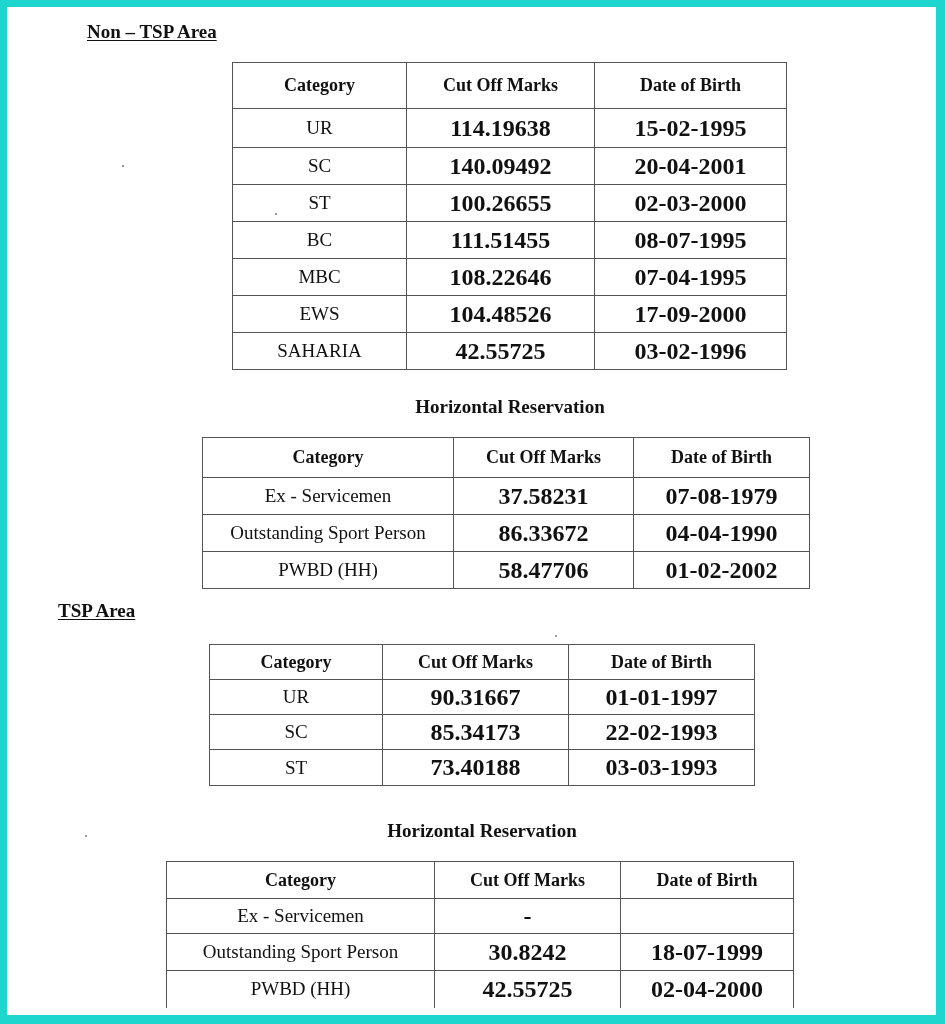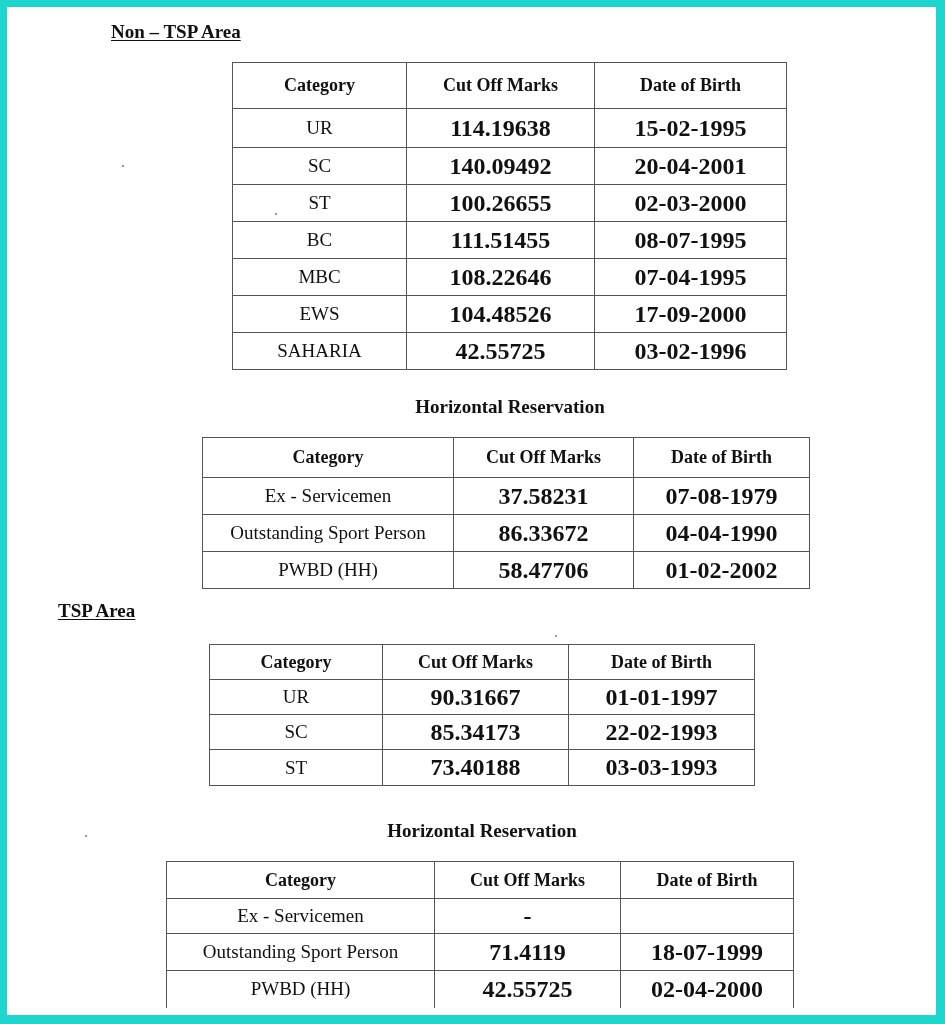--- a/index.html
+++ b/index.html
@@ -31,21 +31,21 @@
     th { font-weight: bold; font-size: 18px; }
     td { font-size: 19px; }
     td.marks, td.dob { font-weight: bold; font-size: 24px; }
     .speck { position: absolute; width: 2px; height: 2px; background: #777; border-radius: 50%; }
   </style>
 </head>
 <body>
 
 <div class="frame">
 
-  <div class="heading" style="left:104px; top:14px;">Non – TSP Area</div>
+  <div class="heading" style="left:80px; top:14px;">Non – TSP Area</div>
 
   <table style="left:225px; top:55px; width:555px;">
     <colgroup>
         <col style="width:174px">
         <col style="width:188px">
         <col>
       </colgroup>
     <tbody>
         <tr style="height:46px">
       <th>Category</th>
@@ -168,21 +168,21 @@
       <th>Cut Off Marks</th>
       <th>Date of Birth</th>
     </tr>
     <tr style="height:35px">
       <td>Ex - Servicemen</td>
       <td class="marks">-</td>
       <td class="dob"></td>
     </tr>
     <tr style="height:37px">
       <td>Outstanding Sport Person</td>
-      <td class="marks">71.4119</td>
+      <td class="marks">30.8242</td>
       <td class="dob">18-07-1999</td>
     </tr>
     <tr style="height:37px">
       <td style="border-bottom:none">PWBD (HH)</td>
       <td style="border-bottom:none" class="marks">42.55725</td>
       <td style="border-bottom:none" class="dob">02-04-2000</td>
     </tr>
   </tbody>
     </table>
 

